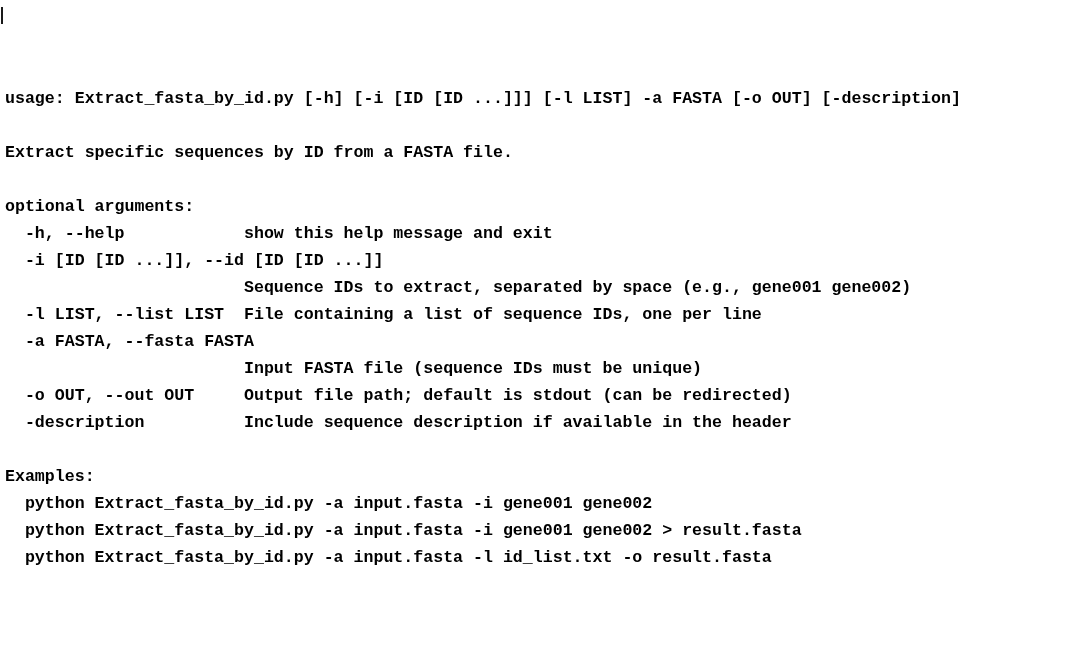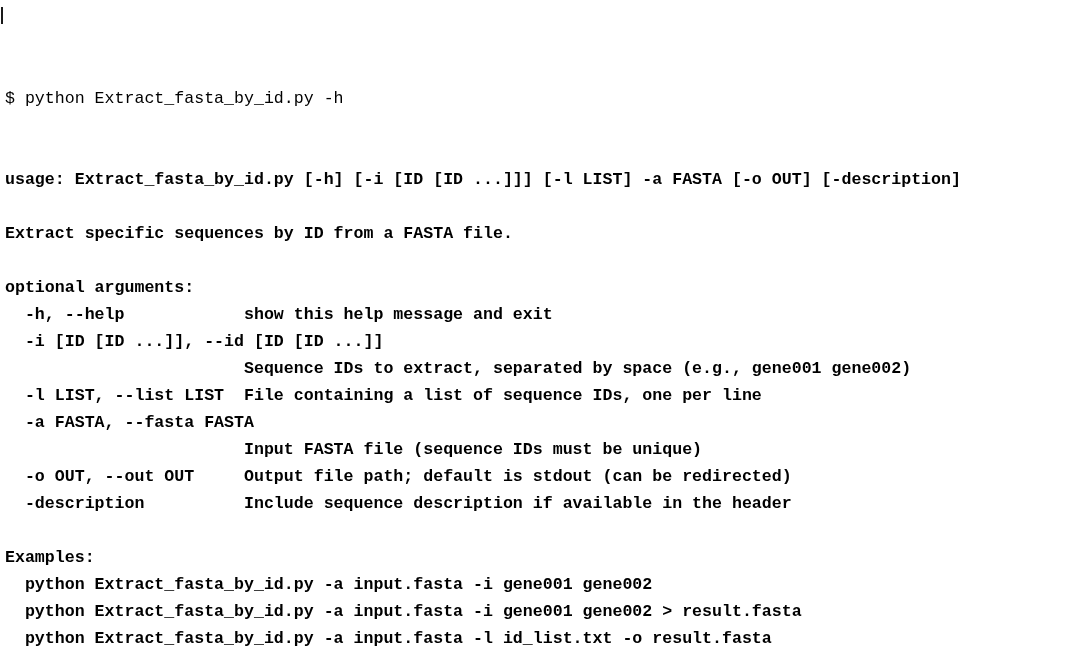--- a/index.html
+++ b/index.html
@@ -37,15 +37,14 @@
     width: 2px;
     height: 17px;
     background: #1a1a1a;
   }
 </style>
 </head>
 <body>
 
 <div class="terminal">
   <span class="cursor-artifact"></span>
-  <div class="prompt-line">$ python Extract_fasta_by_id.py -h</div>
   <div><div class="line">usage: Extract_fasta_by_id.py [-h] [-i [ID [ID ...]]] [-l LIST] -a FASTA [-o OUT] [-description]</div><div class="line">&nbsp;</div><div class="line">Extract specific sequences by ID from a FASTA file.</div><div class="line">&nbsp;</div><div class="line">optional arguments:</div><div class="line">  -h, --help            show this help message and exit</div><div class="line">  -i [ID [ID ...]], --id [ID [ID ...]]</div><div class="line">                        Sequence IDs to extract, separated by space (e.g., gene001 gene002)</div><div class="line">  -l LIST, --list LIST  File containing a list of sequence IDs, one per line</div><div class="line">  -a FASTA, --fasta FASTA</div><div class="line">                        Input FASTA file (sequence IDs must be unique)</div><div class="line">  -o OUT, --out OUT     Output file path; default is stdout (can be redirected)</div><div class="line">  -description          Include sequence description if available in the header</div><div class="line">&nbsp;</div><div class="line">Examples:</div><div class="line">  python Extract_fasta_by_id.py -a input.fasta -i gene001 gene002</div><div class="line">  python Extract_fasta_by_id.py -a input.fasta -i gene001 gene002 &gt; result.fasta</div><div class="line">  python Extract_fasta_by_id.py -a input.fasta -l id_list.txt -o result.fasta</div></div>
 </div>
 
 </body></html>

